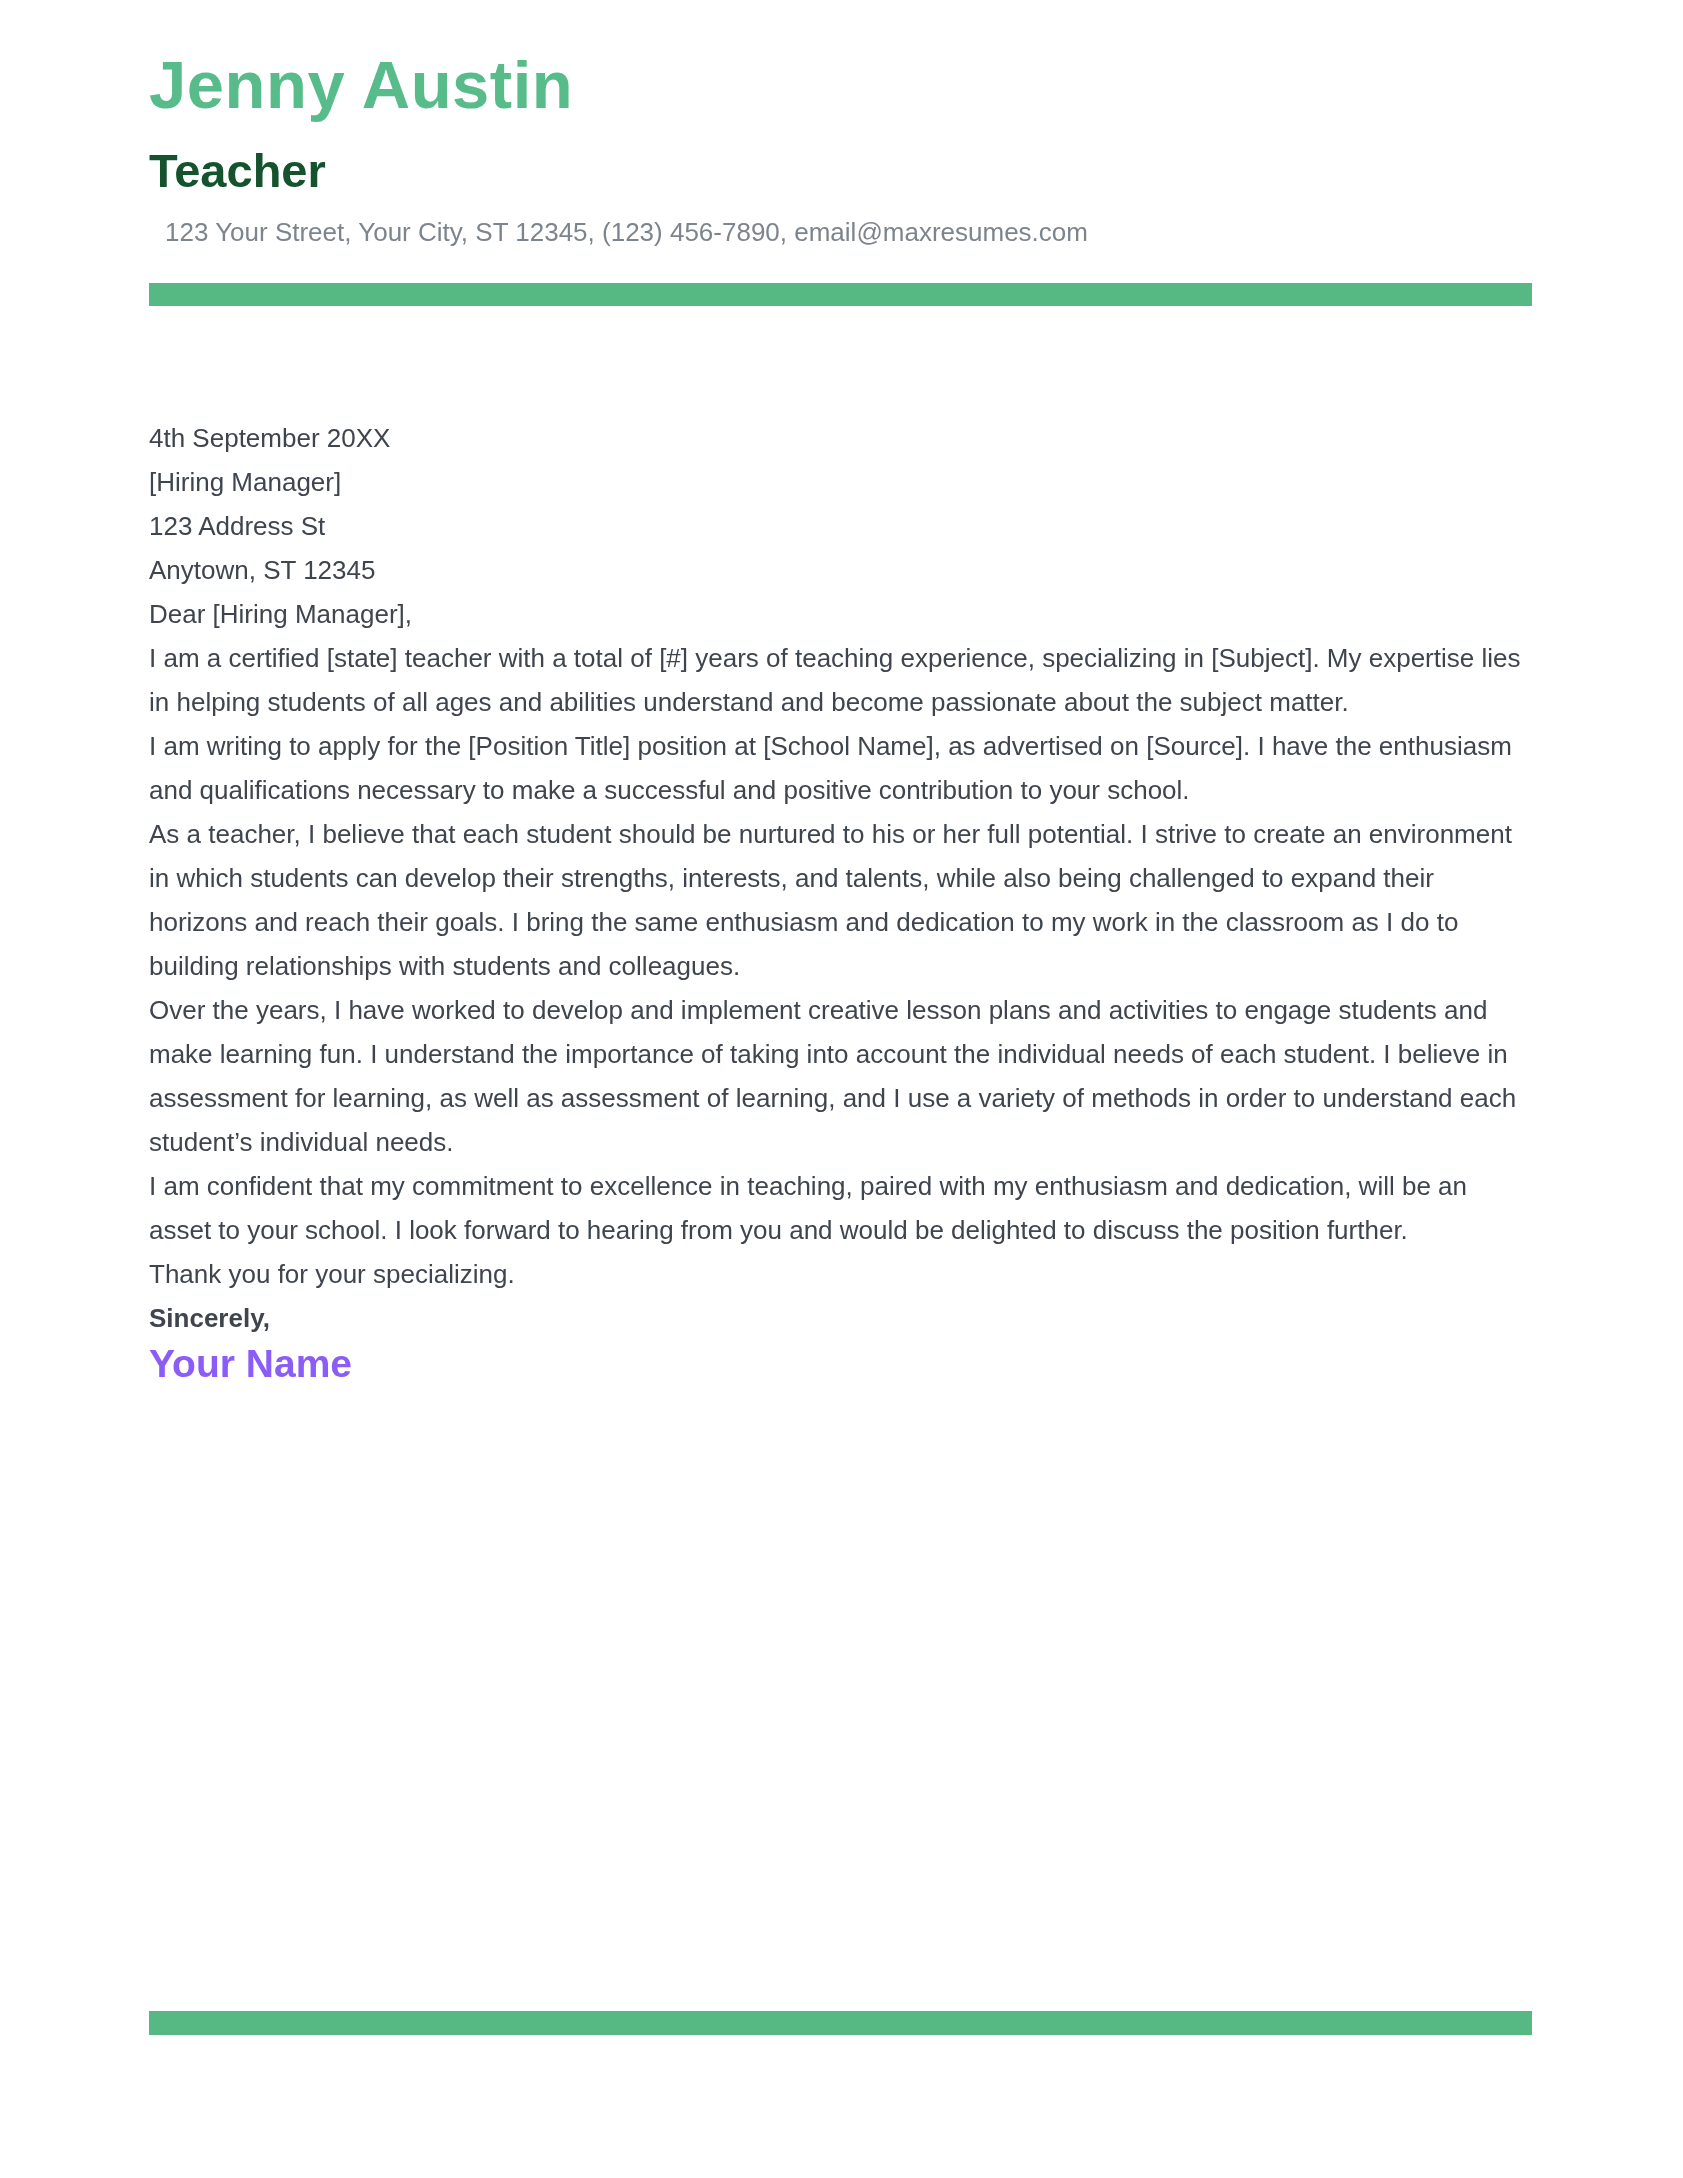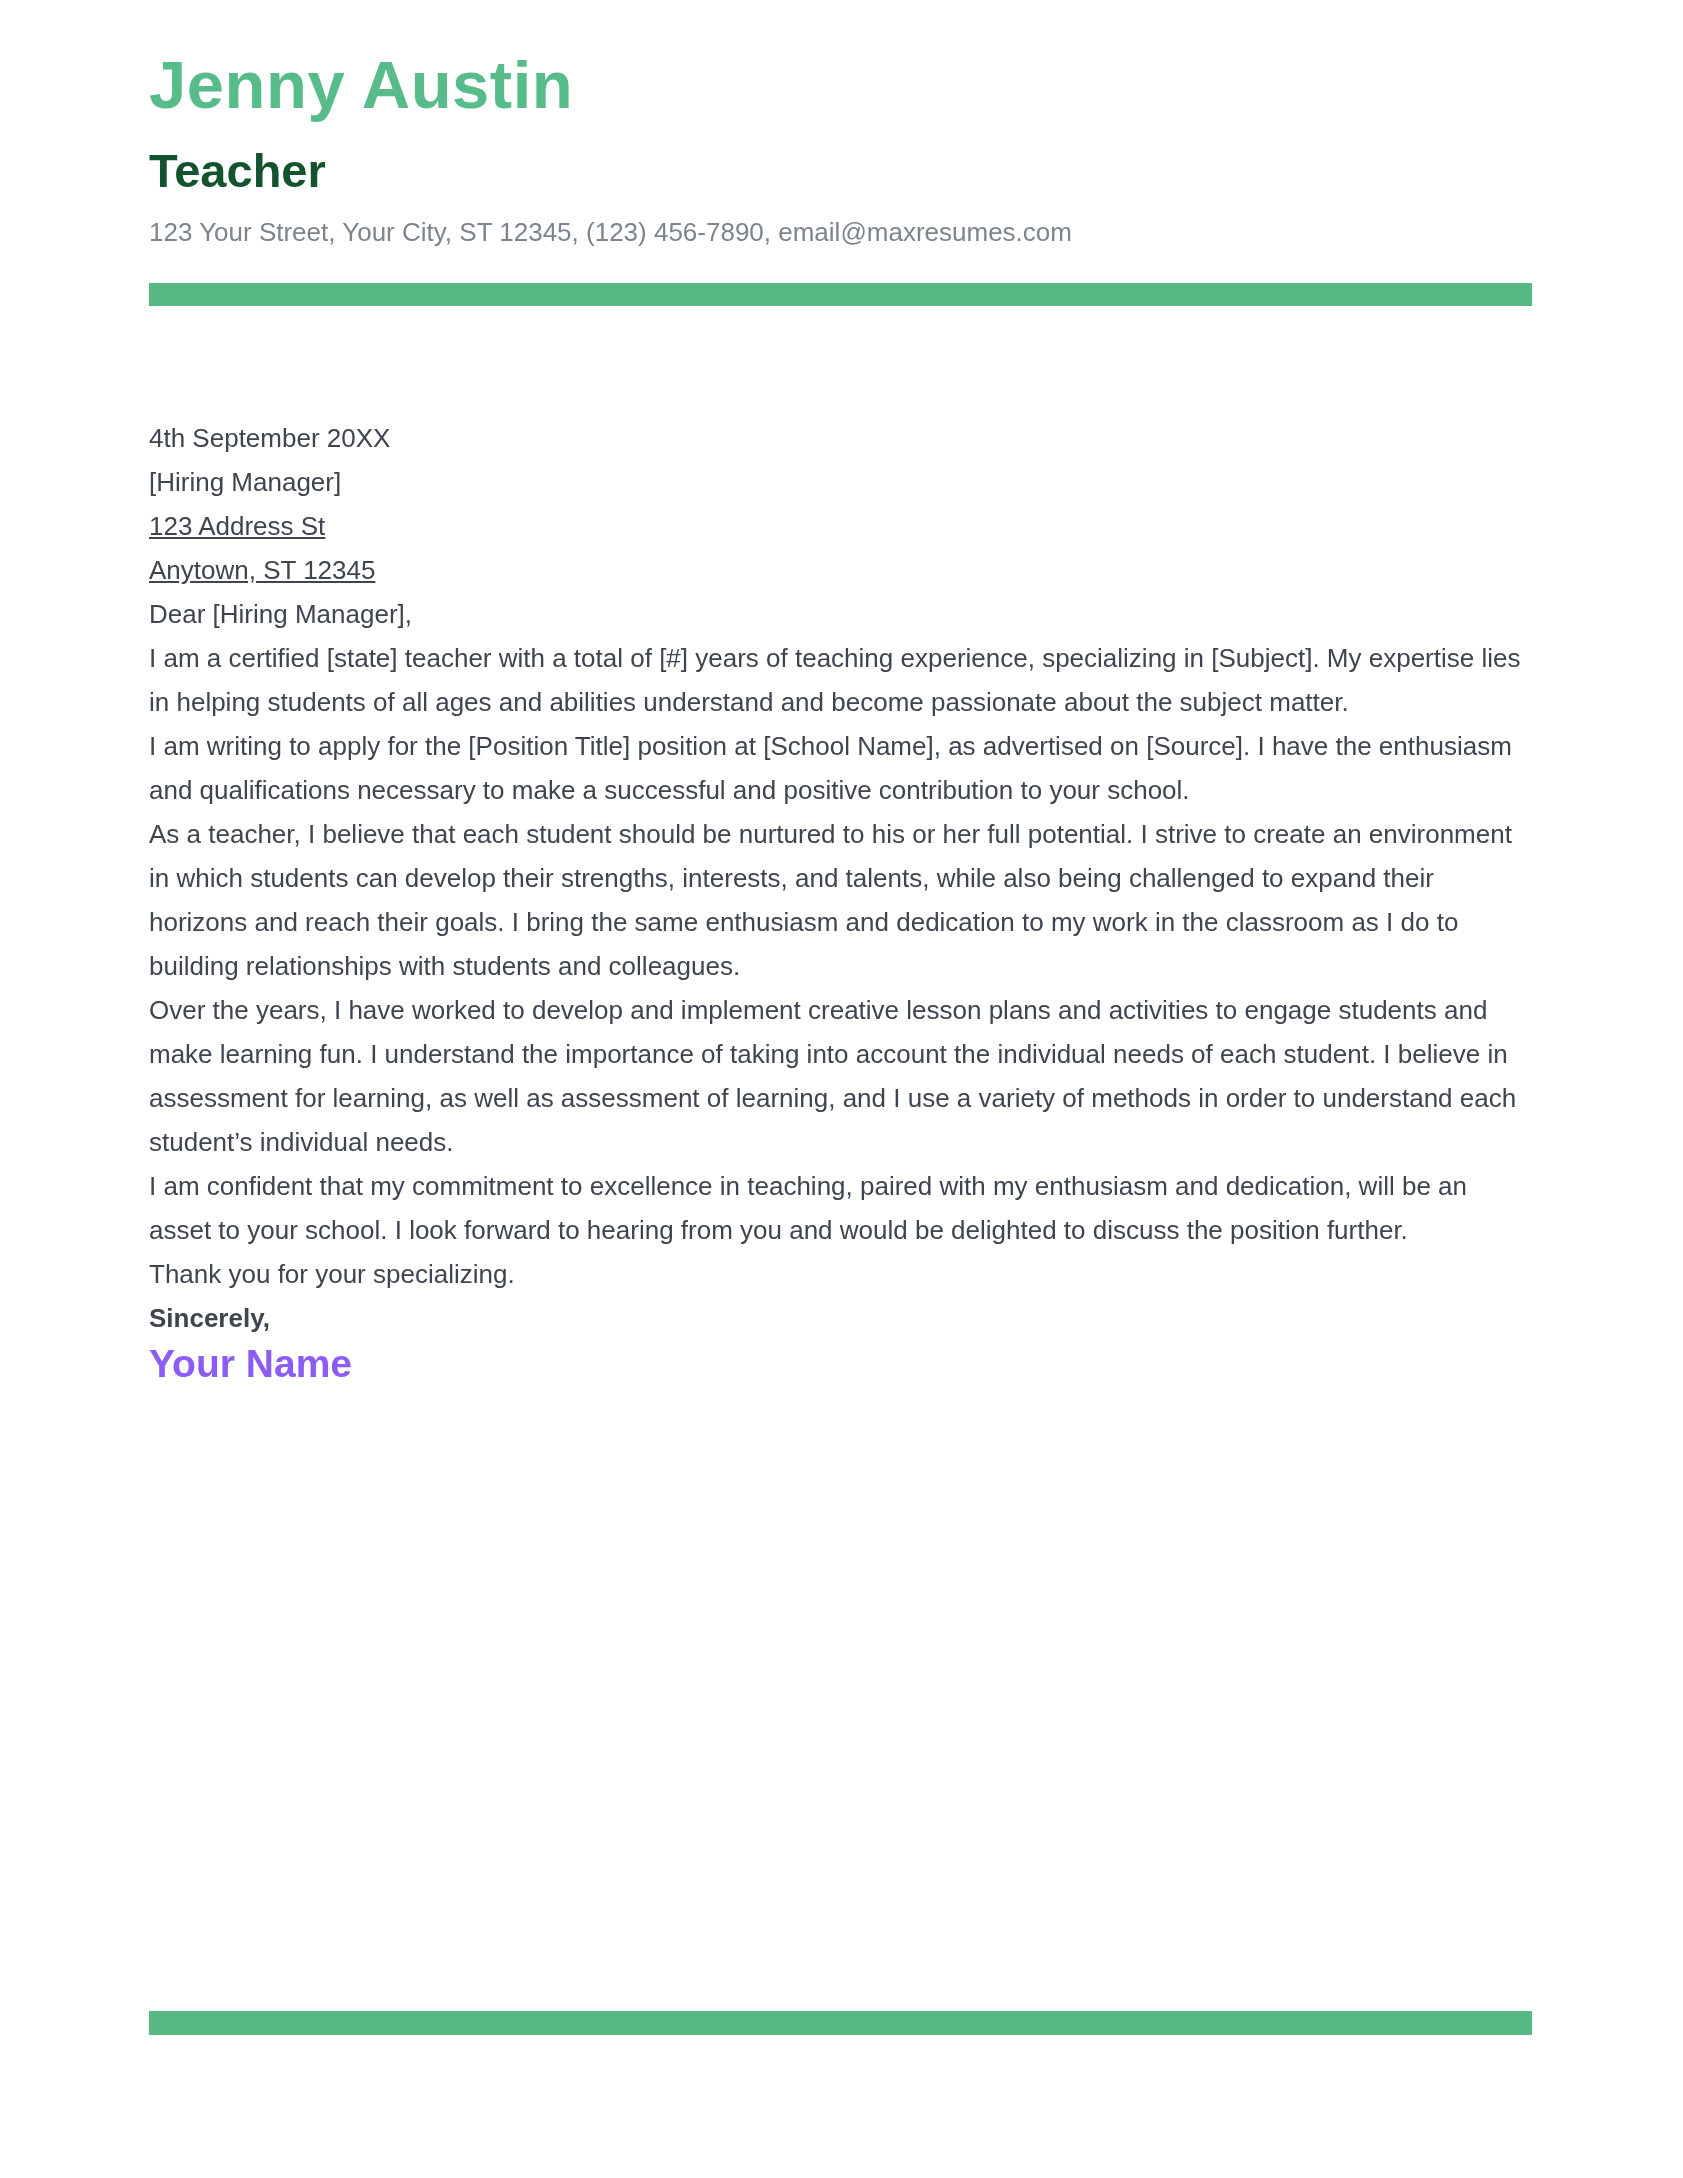--- a/index.html
+++ b/index.html
@@ -27,42 +27,42 @@
     color: #58BC8A;
   }
   .job-title {
     margin: 0 0 18px 0;
     font-size: 47px;
     line-height: 53px;
     font-weight: 700;
     color: #14532d;
   }
   .contact-info {
-    margin: 0 0 34px 0;
+    margin: 0 0 34px 16px;
     font-size: 26px;
     line-height: 34px;
     font-weight: 400;
     color: #7C848D;
   }
   .divider-bar {
     height: 23px;
     background: #56B883;
   }
   
   .letter {
     margin-top: 110px;
     color: #3F454E;
     font-size: 26px;
     line-height: 44px;
     font-weight: 400;
   }
   .letter p { margin: 0; }
   .date-line      { margin: 0 0 12px 0; }
   .recipient-line { margin: 0 0 12px 0; }
-  .address-block  { margin: 0 0 12px 0; text-decoration: underline; }
+  .address-block  { margin: 0 0 12px 0; }
   .salutation     { margin: 0 0 30px 0; }
   .body-paragraph { margin: 0 0 30px 0; }
   .thanks-line    { margin: 0 0 91px 0; }
   .closing-line   { margin: 0 0 38px 0; font-weight: bold; }
   .signature-name {
     margin: 0;
     font-size: 39px;
     line-height: 47px;
     font-weight: 700;
     color: #8b5cf6;

